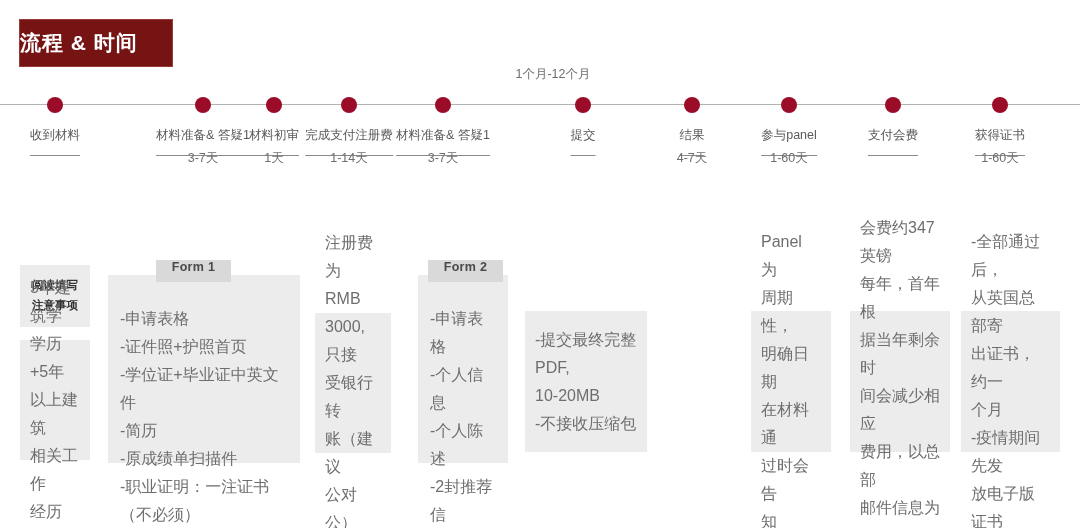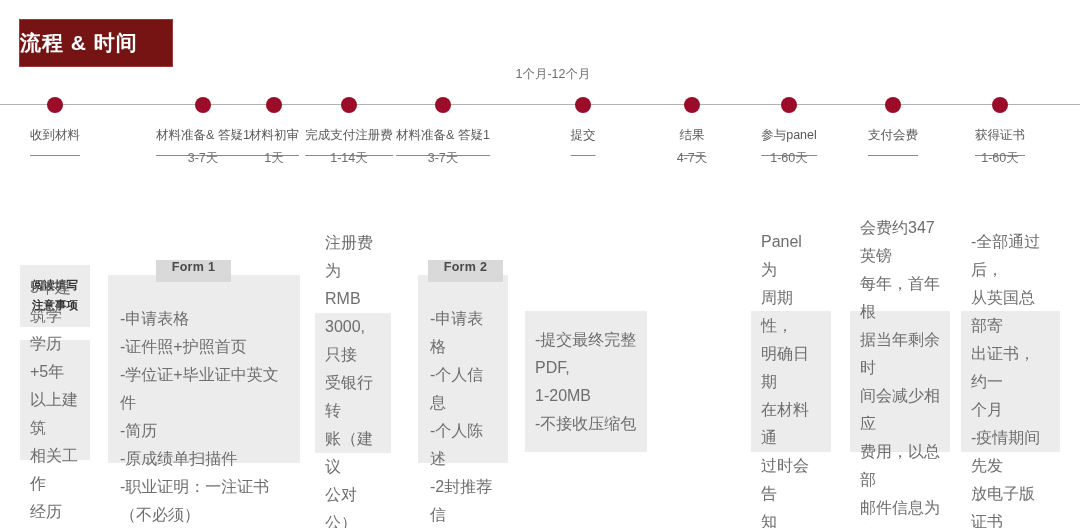--- a/index.html
+++ b/index.html
@@ -240,21 +240,21 @@
 -个人信息
 -个人陈述
 -2封推荐信
 -5个项目的概述</div>
     </div>
     <div class="form-tab" style="left: 428px; top: 260px; width: 75px; height: 22px;">
       <span>Form 2</span>
     </div>
     <div class="info-box vmid" style="left: 525px; top: 311px; width: 122px; height: 141px; padding: 0px 10px;">
       <div class="box-body">-提交最终完整PDF,
-1-20MB
+10-20MB
 -不接收压缩包</div>
     </div>
     <div class="info-box vmid" style="left: 751px; top: 311px; width: 80px; height: 141px; padding: 0px 10px;">
       <div class="box-body">Panel 为
 周期性，
 明确日期
 在材料通
 过时会告
 知</div>
     </div>

